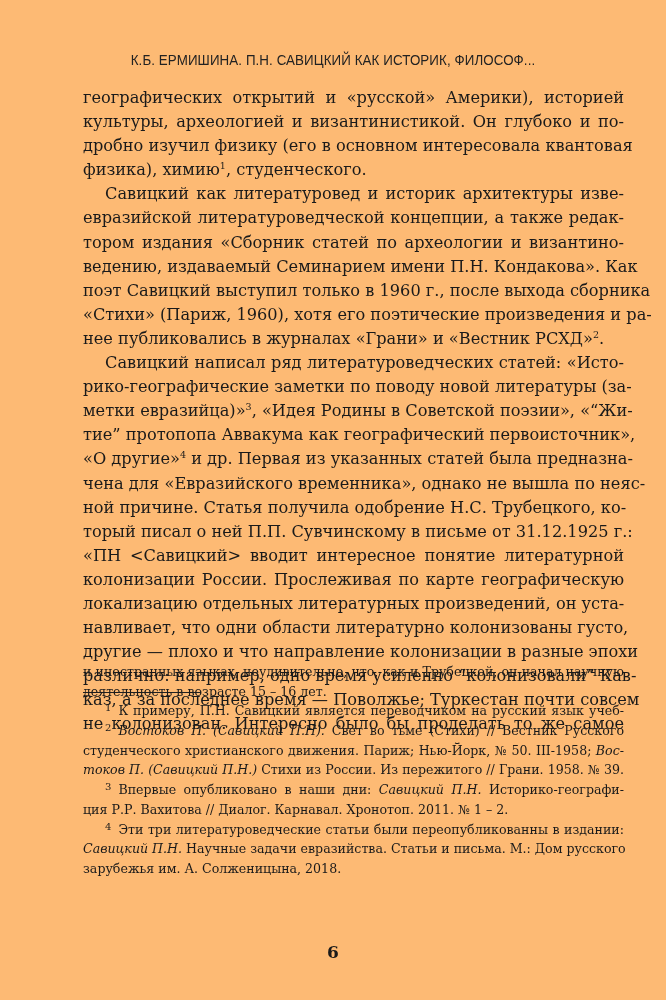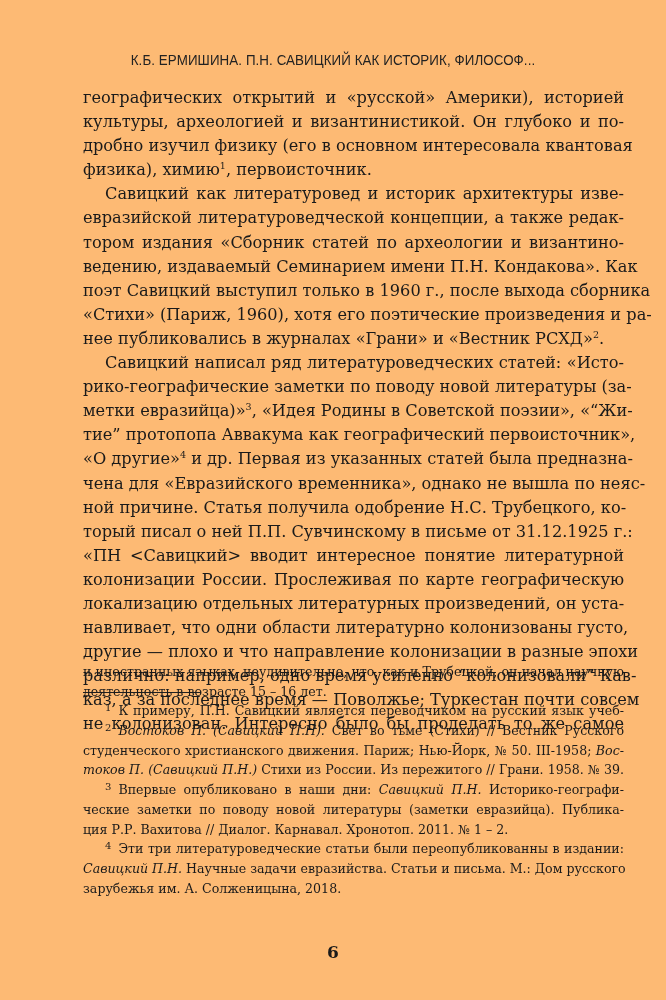--- a/index.html
+++ b/index.html
@@ -37,21 +37,21 @@
 <body>
 
 <div class="page">
 
   <div class="running-header">К.Б. ЕРМИШИНА. П.Н. САВИЦКИЙ КАК ИСТОРИК, ФИЛОСОФ...</div>
 
   <div class="body-text">
     <span class="line">географических открытий и «русской» Америки), историей</span>
     <span class="line">культуры, археологией и византинистикой. Он глубоко и по-</span>
     <span class="line">дробно изучил физику (его в основном интересовала квантовая</span>
-    <span class="line last"><span>физика), химию</span><sup>1</sup><span>, первоисточник.</span></span>
+    <span class="line last"><span>физика), химию</span><sup>1</sup><span>, студенческого.</span></span>
 
     <span class="line indent">Савицкий как литературовед и историк архитектуры изве-</span>
     <span class="line">евразийской литературоведческой концепции, а также редак-</span>
     <span class="line">тором издания «Сборник статей по археологии и византино-</span>
     <span class="line">ведению, издаваемый Семинарием имени П.Н. Кондакова». Как</span>
     <span class="line">поэт Савицкий выступил только в 1960 г., после выхода сборника</span>
     <span class="line">«Стихи» (Париж, 1960), хотя его поэтические произведения и ра-</span>
     <span class="line last"><span>нее публиковались в журналах «Грани» и «Вестник РСХД»</span><sup>2</sup><span>.</span></span>
 
     <span class="line indent">Савицкий написал ряд литературоведческих статей: «Исто-</span>
@@ -78,21 +78,20 @@
     <span class="fline">и иностранных языках, неудивительно, что, как и Трубецкой, он начал научную</span>
     <span class="fline last">деятельность в возрасте 15 – 16 лет.</span>
 
     <span class="fline indent"><span class="fnum">1</span><span>К примеру, П.Н. Савицкий является переводчиком на русский язык учеб-</span></span>
 
     <span class="fline indent"><span class="fnum">2</span><span class="it">Востоков П. (Савицкий П.Н).</span><span> Свет во тьме (Стихи) // Вестник Русского</span></span>
     <span class="fline"><span>студенческого христианского движения. Париж; Нью-Йорк, № 50. III-1958; </span><span class="it">Вос-</span></span>
     <span class="fline"><span class="it">токов П. (Савицкий П.Н.)</span><span> Стихи из России. Из пережитого // Грани. 1958. № 39.</span></span>
 
     <span class="fline indent"><span class="fnum">3</span><span>Впервые опубликовано в наши дни: </span><span class="it">Савицкий П.Н.</span><span> Историко-географи-</span></span>
-    <span class="fline">ческие заметки по поводу новой литературы (заметки евразийца). Публика-</span>
     <span class="fline last">ция Р.Р. Вахитова // Диалог. Карнавал. Хронотоп. 2011. № 1 – 2.</span>
 
     <span class="fline indent"><span class="fnum">4</span><span>Эти три литературоведческие статьи были переопубликованны в издании:</span></span>
     <span class="fline"><span class="it">Савицкий П.Н.</span><span> Научные задачи евразийства. Статьи и письма. М.: Дом русского</span></span>
     <span class="fline last">зарубежья им. А. Солженицына, 2018.</span>
   </div>
 
   <div class="page-number">6</div>
 </div>
 

